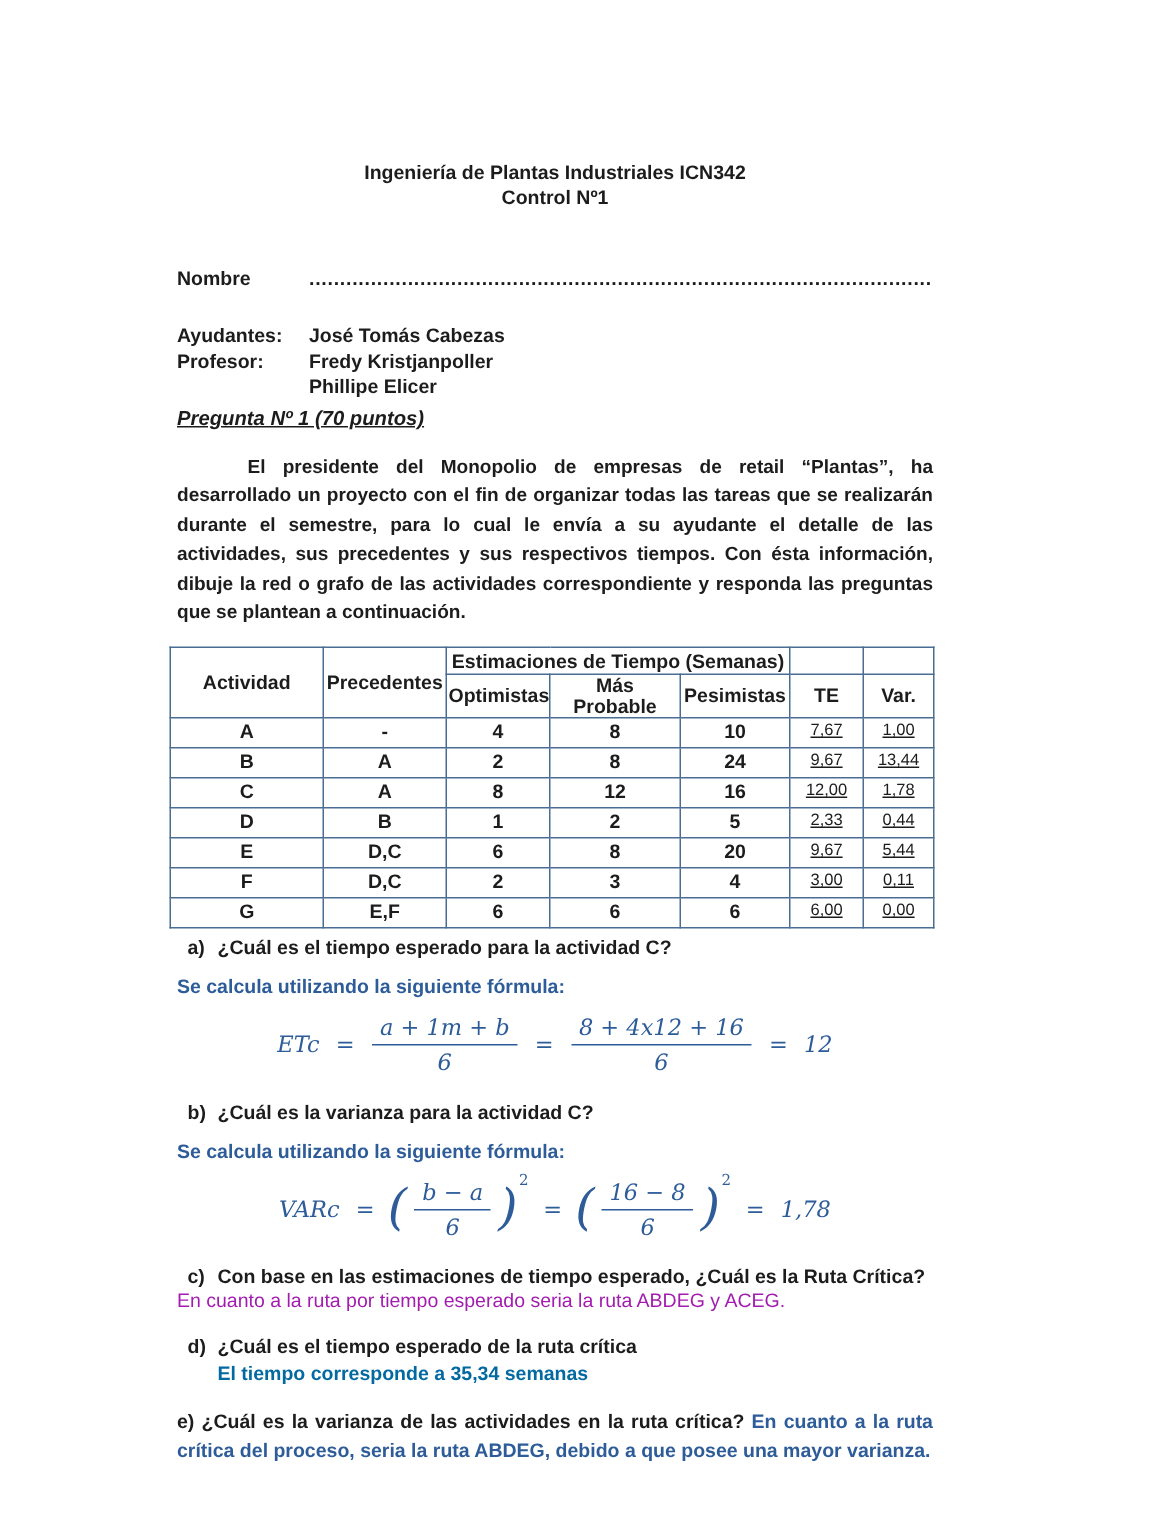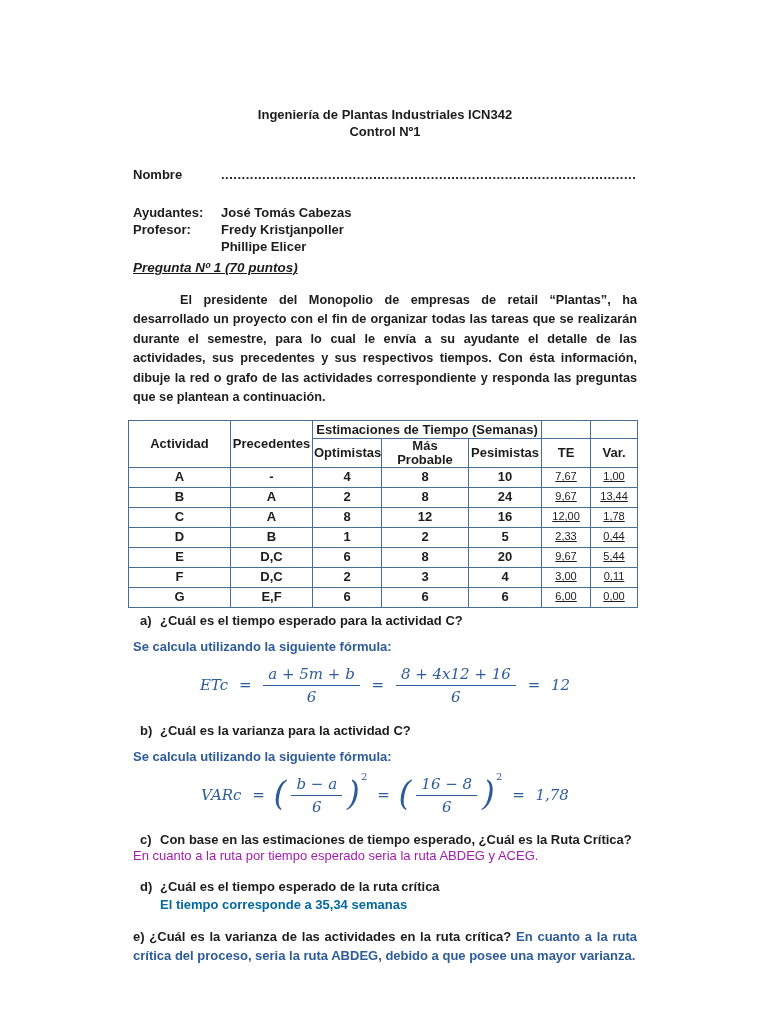--- a/index.html
+++ b/index.html
@@ -1,24 +1,24 @@
 <!DOCTYPE html>
 <html><head>
 <meta charset="utf-8">
 <style>
   html,body { margin:0; padding:0; background:#ffffff; }
   .page {
     position:relative; width:768px; height:1024px; background:#ffffff;
     font-family:"Liberation Sans", sans-serif; color:#1c1c1c; overflow:hidden;
   }
-  .content { position:absolute; left:133px; top:0; width:504px; }
+  .content { position:absolute; left:118px; top:0; width:504px; }
 
   .doc-title { margin-top:106px; text-align:center; font-size:13px; font-weight:700; line-height:17px; }
 
-  .name-row { margin-top:27px; display:flex; align-items:baseline; font-size:13px; font-weight:700; }
+  .name-row { margin-top:38px; display:flex; align-items:baseline; font-size:13px; font-weight:700; }
   .name-label { width:88px; flex:none; }
   .dots { flex:1; white-space:nowrap; overflow:hidden; letter-spacing:0.5px; font-weight:700; }
 
   .staff { margin-top:22px; font-size:13px; font-weight:700; line-height:17px; }
   .staff-row { display:flex; }
   .staff-label { width:88px; flex:none; }
 
   .q-heading { margin-top:5px; font-size:13.5px; font-weight:700; font-style:italic; text-decoration:underline; }
 
   .intro { margin:16px 0 0 0; font-size:12.7px; font-weight:700; line-height:19.4px; text-align:justify; text-indent:47px; }
@@ -185,21 +185,21 @@
     <div class="q qa">
       <span class="marker">a)</span>
       <span>¿Cuál es el tiempo esperado para la actividad C?</span>
     </div>
     <div class="answer-lead">Se calcula utilizando la siguiente fórmula:</div>
 
     <div class="formula">
       <span class="tok">ETc</span>
       <span class="tok">=</span>
       <span class="frac">
-        <span class="num">a + 5m + b</span>
+        <span class="num">a + 1m + b</span>
         <span class="den">6</span>
       </span>
       <span class="tok">=</span>
       <span class="frac">
         <span class="num">8 + 4x12 + 16</span>
         <span class="den">6</span>
       </span>
       <span class="tok">=</span>
       <span class="tok">12</span>
     </div>

